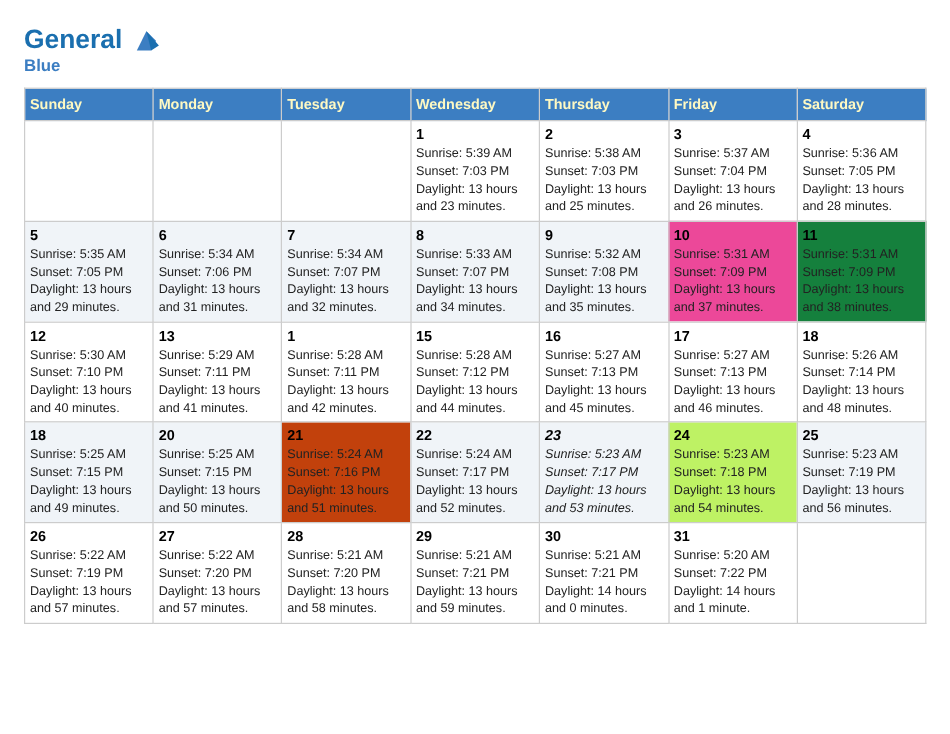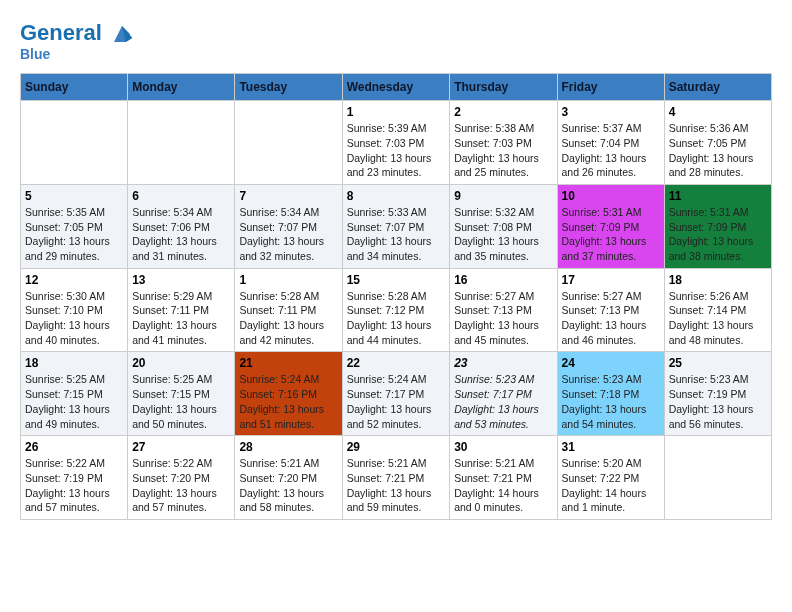--- a/index.html
+++ b/index.html
@@ -46,21 +46,21 @@
       font-size: 16px;
       color: #555;
     }
     .calendar {
       width: 100%;
       border-collapse: collapse;
       font-size: 11px;
     }
     .calendar th {
       background-color: #3c7ec2;
-      color: #0f172a;
+      color: #fef9c3;
       padding: 6px 4px;
       text-align: left;
       border: 1px solid #ccc;
       font-size: 12px;
     }
     .calendar td {
       border: 1px solid #ccc;
       vertical-align: top;
       padding: 4px;
       width: 108px;
@@ -156,21 +156,21 @@
           <div class="day-info">Sunrise: 5:34 AM<br>Sunset: 7:07 PM<br>Daylight: 13 hours and 32 minutes.</div>
         </td>
         <td style="background: rgb(240, 244, 248);">
           <div class="day-num">8</div>
           <div class="day-info">Sunrise: 5:33 AM<br>Sunset: 7:07 PM<br>Daylight: 13 hours and 34 minutes.</div>
         </td>
         <td style="background: rgb(240, 244, 248);">
           <div class="day-num">9</div>
           <div class="day-info">Sunrise: 5:32 AM<br>Sunset: 7:08 PM<br>Daylight: 13 hours and 35 minutes.</div>
         </td>
-        <td style="background: #d946ef;">
+        <td style="background: #ec4899;">
           <div class="day-num">10</div>
           <div class="day-info">Sunrise: 5:31 AM<br>Sunset: 7:09 PM<br>Daylight: 13 hours and 37 minutes.</div>
         </td>
         <td style="background: #15803d;">
           <div class="day-num">11</div>
           <div class="day-info">Sunrise: 5:31 AM<br>Sunset: 7:09 PM<br>Daylight: 13 hours and 38 minutes.</div>
         </td>
       </tr>
       <tr>
         <td>
@@ -216,21 +216,21 @@
           <div class="day-info">Sunrise: 5:24 AM<br>Sunset: 7:16 PM<br>Daylight: 13 hours and 51 minutes.</div>
         </td>
         <td style="background: rgb(240, 244, 248);">
           <div class="day-num">22</div>
           <div class="day-info">Sunrise: 5:24 AM<br>Sunset: 7:17 PM<br>Daylight: 13 hours and 52 minutes.</div>
         </td>
         <td style="background: rgb(240, 244, 248); font-style: italic;">
           <div class="day-num">23</div>
           <div class="day-info">Sunrise: 5:23 AM<br>Sunset: 7:17 PM<br>Daylight: 13 hours and 53 minutes.</div>
         </td>
-        <td style="background: #7dd3fc;">
+        <td style="background: #bef264;">
           <div class="day-num">24</div>
           <div class="day-info">Sunrise: 5:23 AM<br>Sunset: 7:18 PM<br>Daylight: 13 hours and 54 minutes.</div>
         </td>
         <td style="background: rgb(240, 244, 248);">
           <div class="day-num">25</div>
           <div class="day-info">Sunrise: 5:23 AM<br>Sunset: 7:19 PM<br>Daylight: 13 hours and 56 minutes.</div>
         </td>
       </tr>
       <tr>
         <td>

